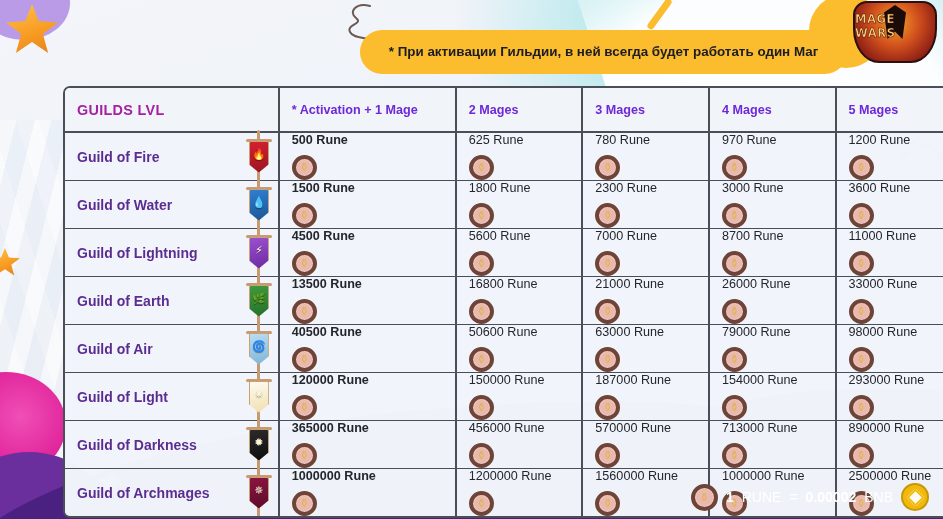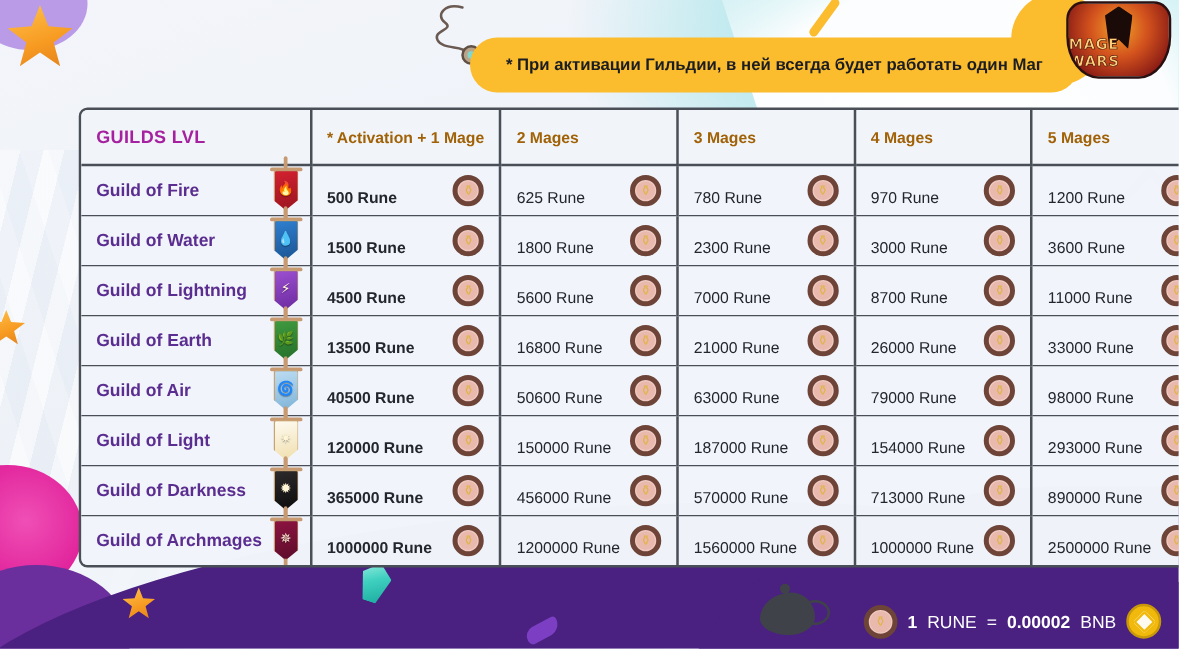--- a/index.html
+++ b/index.html
@@ -125,35 +125,35 @@
     position: absolute; left: 52px; top: 7px;
     font-size: 33px; font-weight: 800; letter-spacing: .4px;
     color: #5b2d90; font-style: italic;
   }
 
   .clip-doodle {
     position: absolute; left: 336px; top: 2px; width: 56px; height: 52px;
   }
 
   .notice-banner {
-    position: absolute; left: 376px; top: 30px; width: 487px; min-height: 44px;
+    position: absolute; left: 360px; top: 30px; width: 487px; min-height: 44px;
     background: #fbbc2e; border-radius: 24px;
     display: flex; align-items: center; justify-content: center;
     padding: 5px 16px;
     font-size: 13.4px; font-weight: 600; color: #1b1d22; line-height: 1.3;
     text-align: center;
   }
 
   .brand-logo {
     position: absolute; right: 6px; top: 1px; width: 84px; height: 62px;
     background: radial-gradient(circle at 50% 34%, #f2a229 0%, #d2511d 42%, #8e1f16 78%, #5e120f 100%);
     border-radius: 14px 14px 26px 26px / 14px 14px 34px 34px;
     border: 2px solid #2a1010;
     display: flex; align-items: flex-end; justify-content: center;
-    padding-bottom: 5px;
+    padding-bottom: 21px;
     overflow: hidden;
   }
   .brand-logo::before {
     content: ""; position: absolute; left: 50%; top: 2px;
     width: 22px; height: 34px; margin-left: -11px;
     background: #1a0b08;
     clip-path: polygon(50% 0%, 100% 22%, 84% 100%, 50% 78%, 16% 100%, 0% 22%);
   }
   .brand-logo span {
     position: relative; z-index: 2;
@@ -173,21 +173,21 @@
   }
   table { width: 100%; border-collapse: collapse; }
 
   thead th {
     background: #f1f5fa;
     border-right: 2px solid #4a4f57;
     border-bottom: 2px solid #4a4f57;
     height: 44px;
     padding: 0 12px;
     text-align: left;
-    font-size: 12.6px; font-weight: 800; color: #a16207;
+    font-size: 12.6px; font-weight: 800; color: #6d28d9;
     white-space: nowrap;
   }
   thead th:last-child { border-right: none; }
   th.col-guild {
     color: #a5219f; font-size: 14.4px; letter-spacing: .3px;
   }
 
   tbody td {
     border-right: 2px solid #4a4f57;
     border-bottom: 1.5px solid #4a4f57;
@@ -223,21 +223,21 @@
     clip-path: polygon(0 0, 100% 0, 100% 74%, 50% 100%, 0 74%);
     display: flex; align-items: center; justify-content: center;
   }
   .emblem .sigil {
     font-size: 11px; line-height: 1; margin-top: -4px;
     color: #fff6d6; text-shadow: 0 1px 1px rgba(0,0,0,.4);
     font-family: "DejaVu Sans", sans-serif;
   }
 
   
-  .cost-inner { display: flex; align-items: flex-end; justify-content: space-between; gap: 8px; }
+  .cost-inner { display: flex; align-items: flex-start; justify-content: space-between; gap: 8px; flex-direction: column; }
   .cost-text { font-size: 12.6px; color: #23262c; white-space: nowrap; }
   .cost-text.bold { font-weight: 800; }
 
   
   .rune-coin {
     width: 25px; height: 25px; flex: none; border-radius: 50%;
     background: #eab9ae;
     border: 4px solid #6d4437;
     display: flex; align-items: center; justify-content: center;
     box-shadow: inset 0 0 0 1px rgba(255,255,255,.25);

